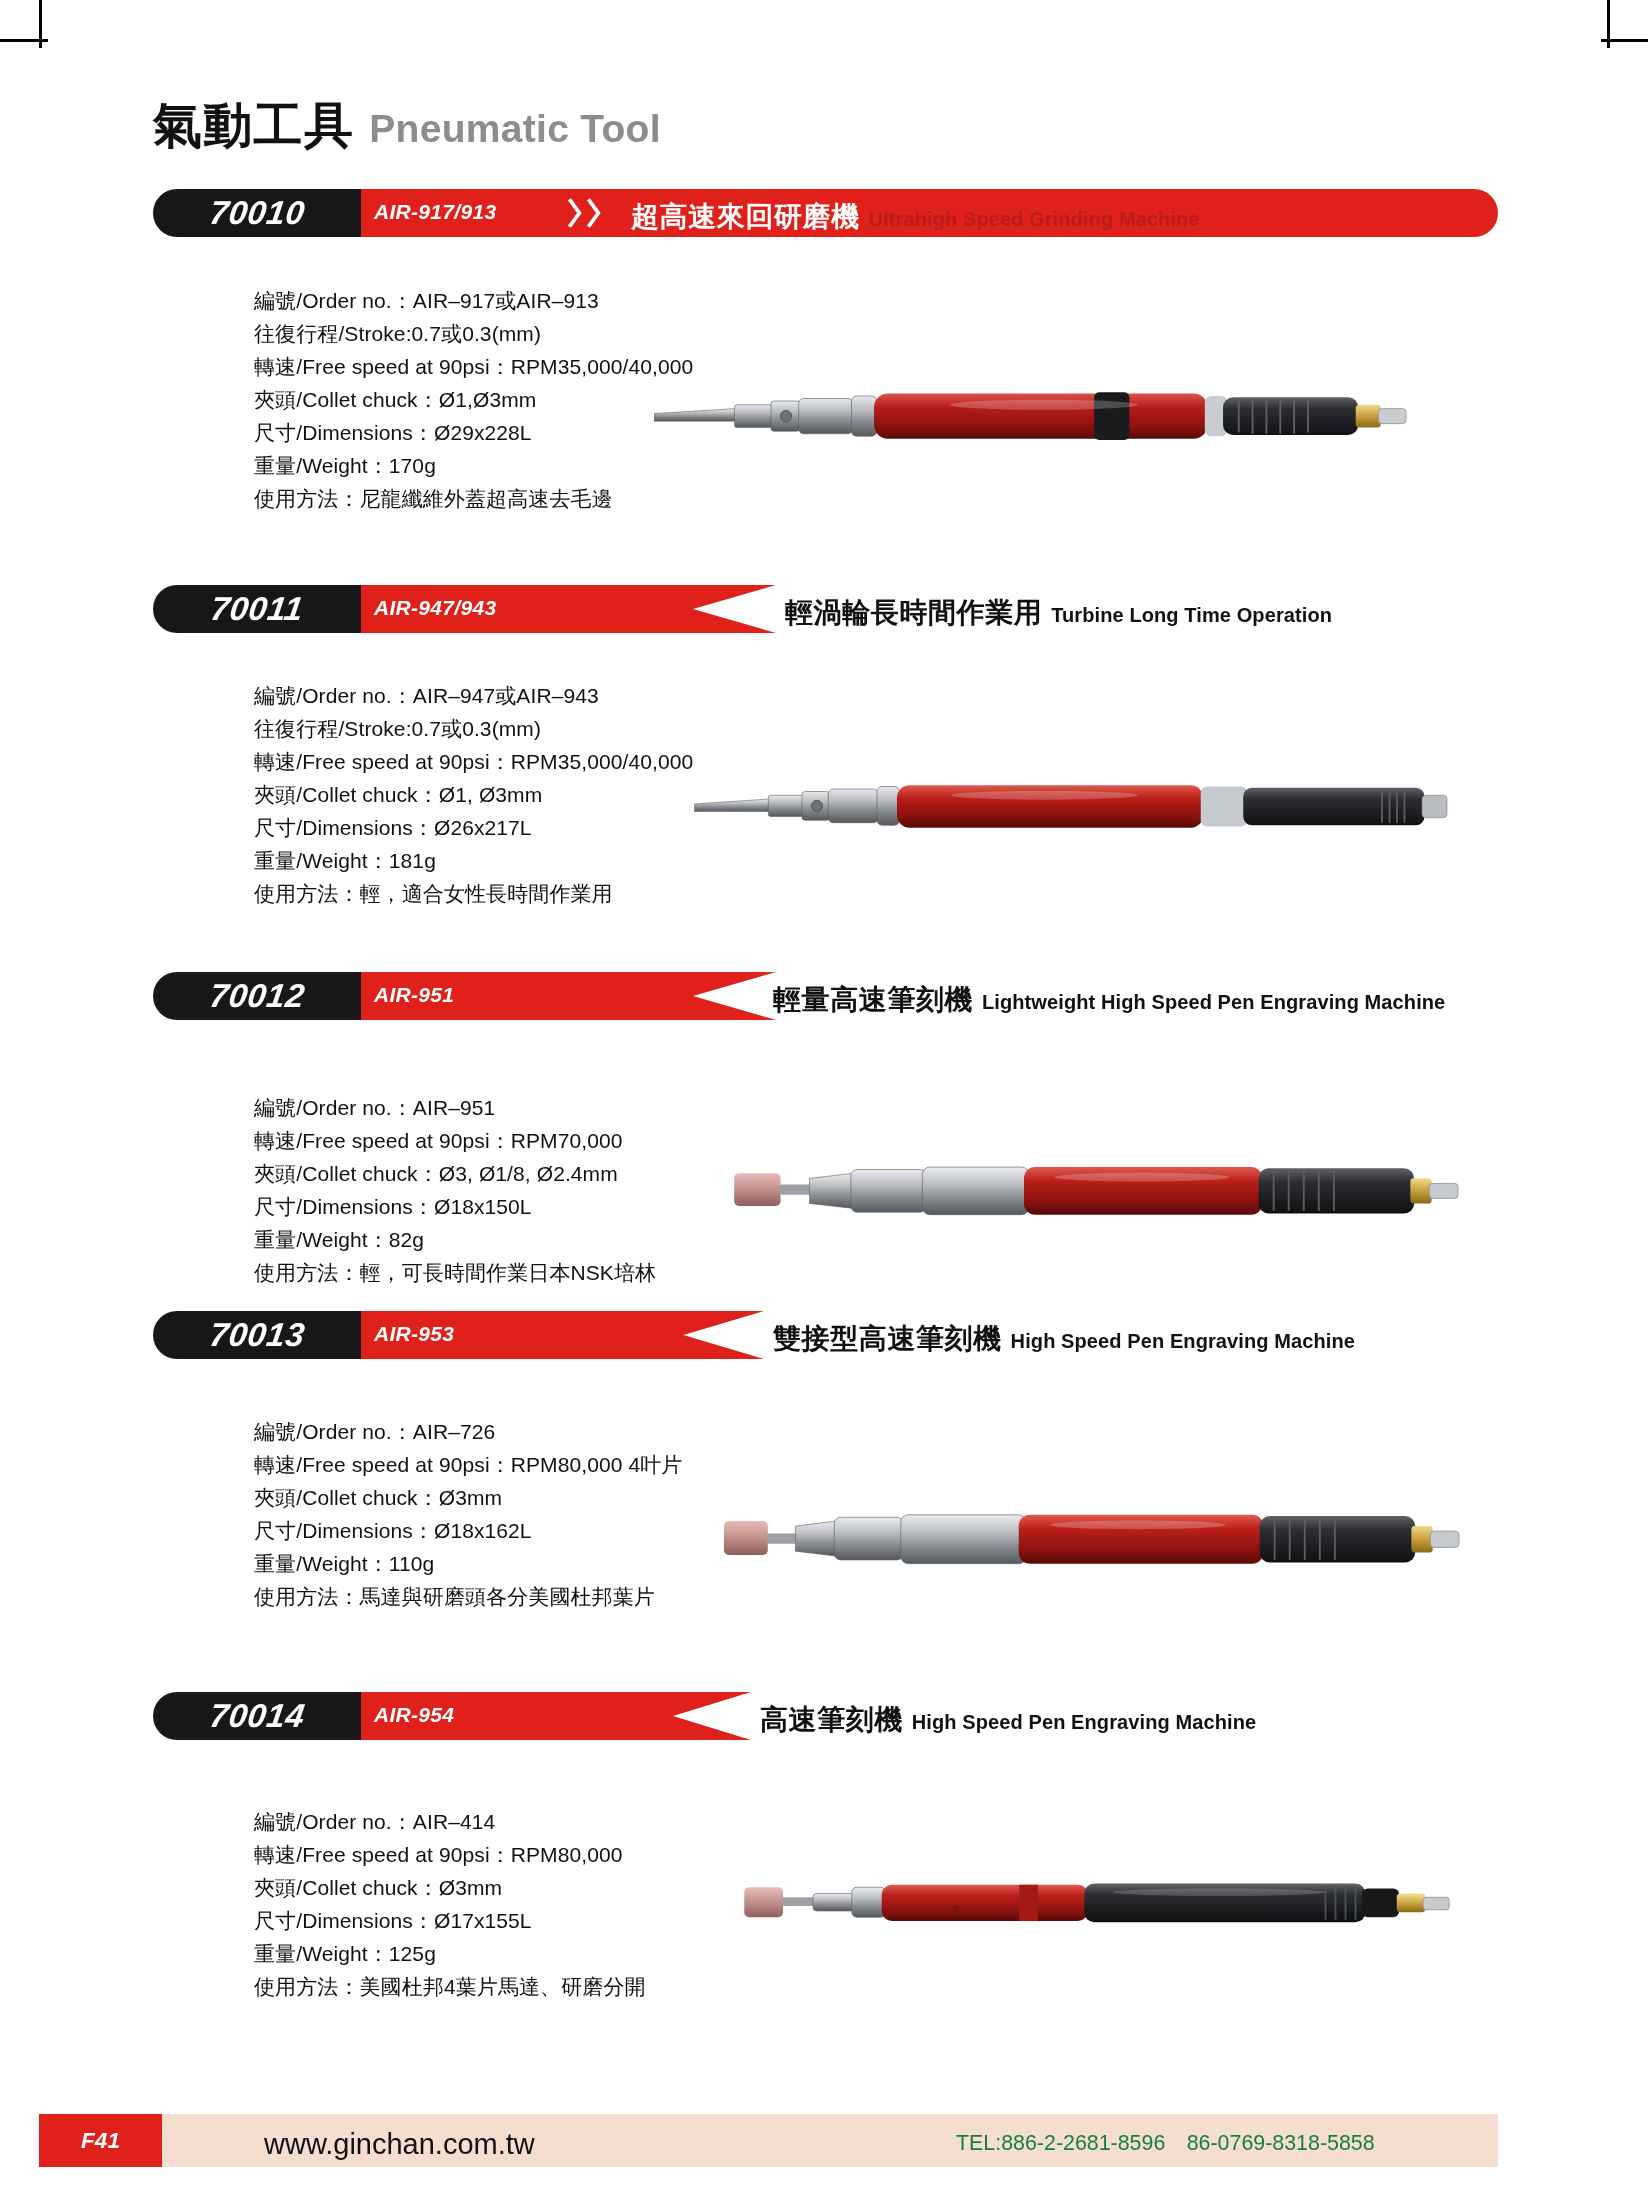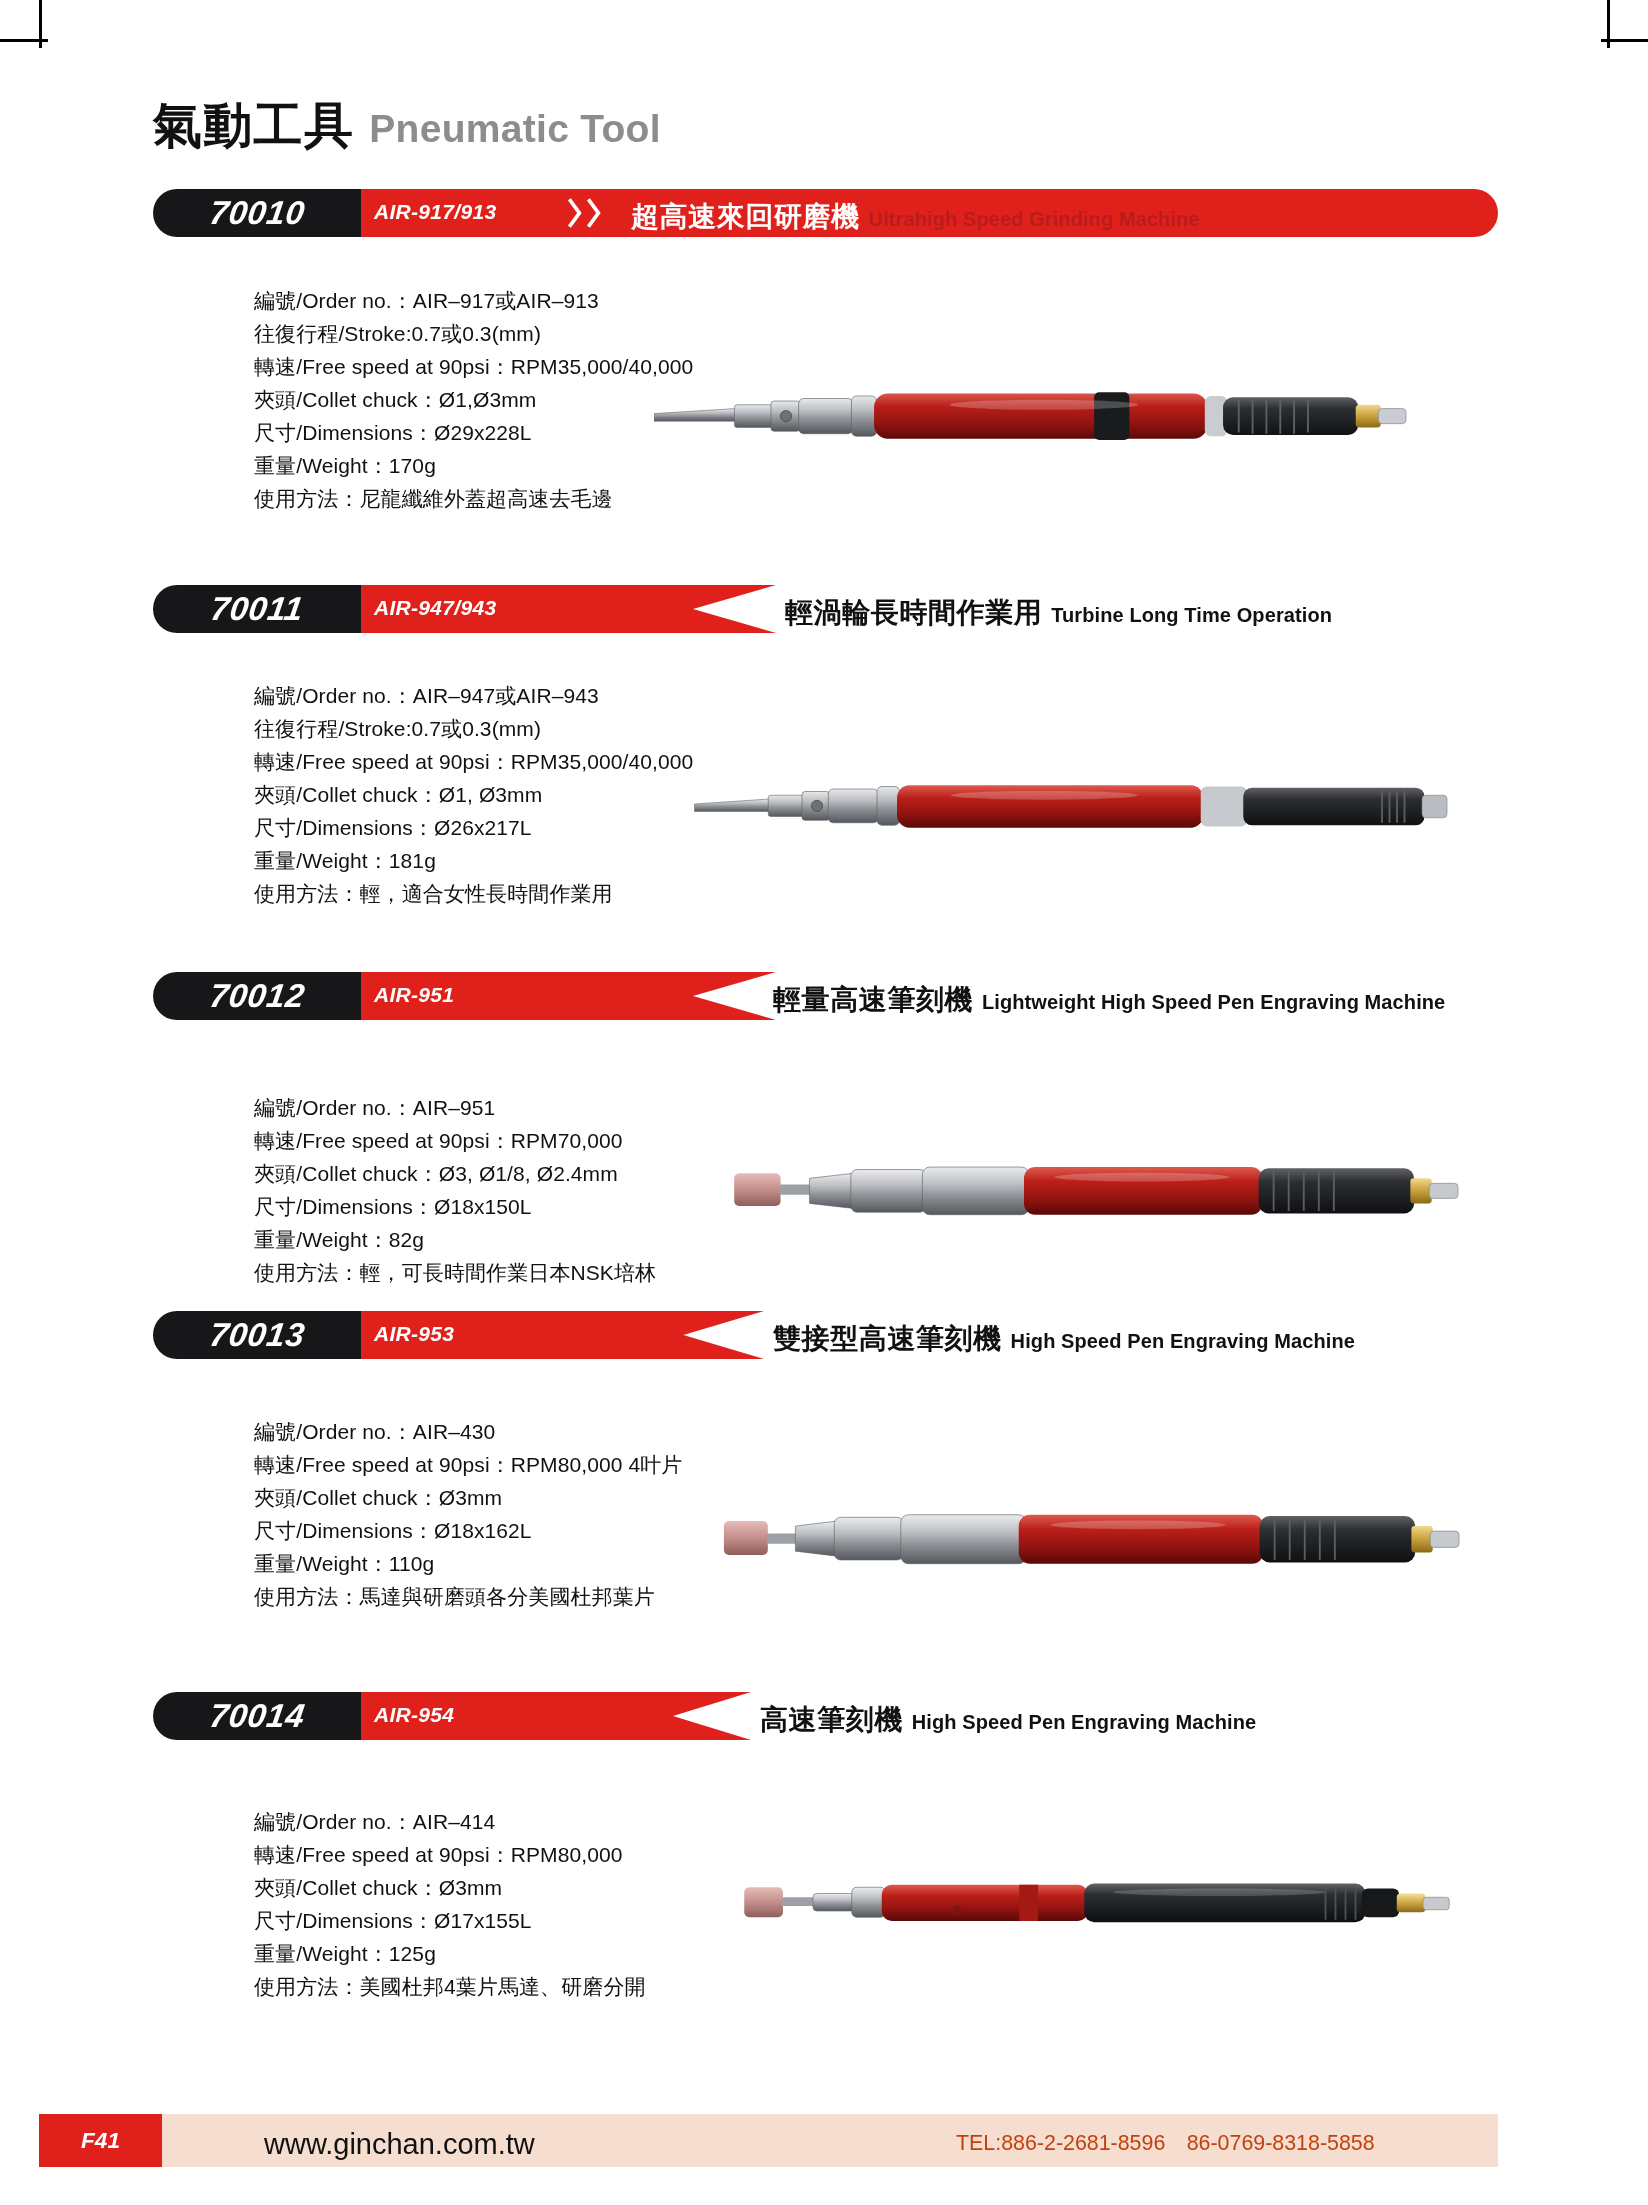--- a/index.html
+++ b/index.html
@@ -182,21 +182,21 @@
     left: 264px;
     top: 14px;
     font-size: 29px;
     color: #111;
   }
   .footer-tel {
     position: absolute;
     left: 956px;
     top: 14px;
     font-size: 21.4px;
-    color: #c2410c;
+    color: #15803d;
     white-space: nowrap;
   }
 </style>
 </head>
 <body>
 
 <div class="crop crop-tl-v"></div>
 <div class="crop crop-tl-h"></div>
 <div class="crop crop-tr-v"></div>
 <div class="crop crop-tr-h"></div>
@@ -432,21 +432,21 @@
   <div class="blackbox">
     <span class="code">70013</span>
   </div>
   <div class="model">AIR-953</div>
   <div class="names" style="left:620px;">
     <span class="name-cn" style="color:#111;">雙接型高速筆刻機</span><span class="name-en" style="color:#111;">High Speed Pen Engraving Machine</span>
   </div>
 </div>
 
 <div class="specs" style="top:1415px;">
-  <div>編號/Order no.：AIR–430</div>
+  <div>編號/Order no.：AIR–726</div>
   <div>轉速/Free speed at 90psi：RPM80,000  4叶片</div>
   <div>夾頭/Collet chuck：Ø3mm</div>
   <div>尺寸/Dimensions：Ø18x162L</div>
   <div>重量/Weight：110g</div>
   <div>使用方法：馬達與研磨頭各分美國杜邦葉片</div>
 </div>
 
 <div class="tool" style="left:723px; top:1506px;">
   <svg width="742" height="69" viewBox="0 0 1180 110">
     <defs>

